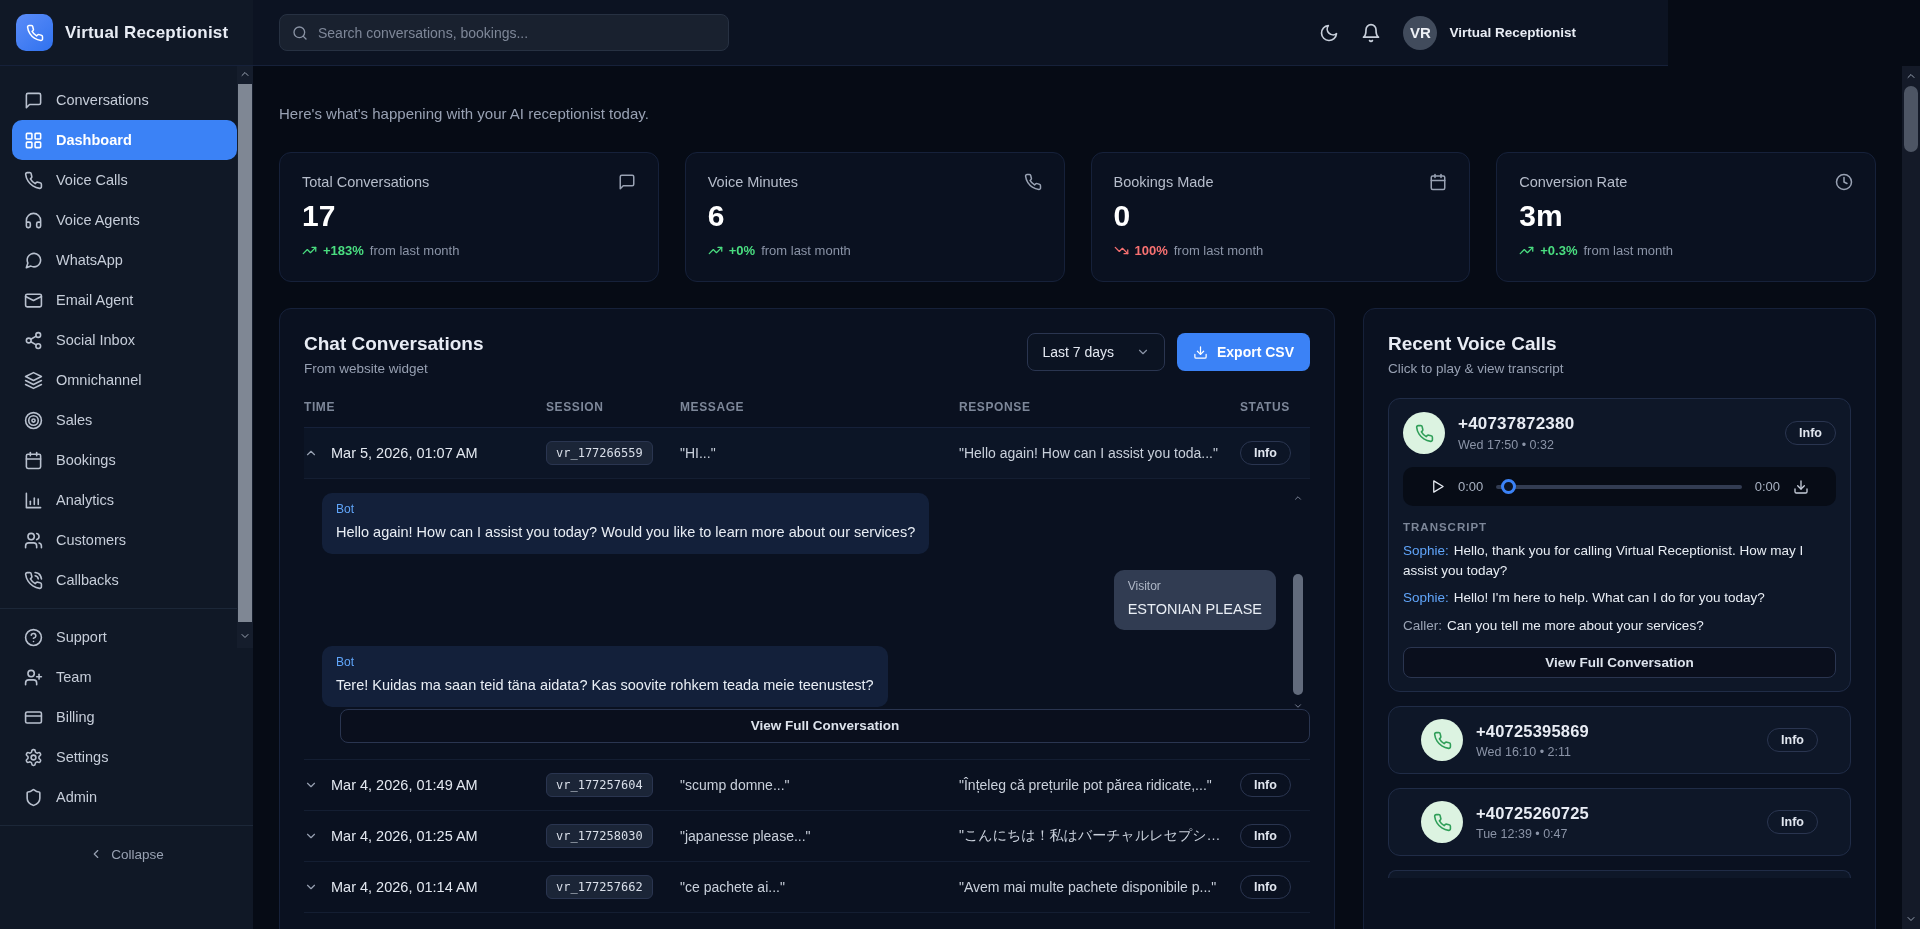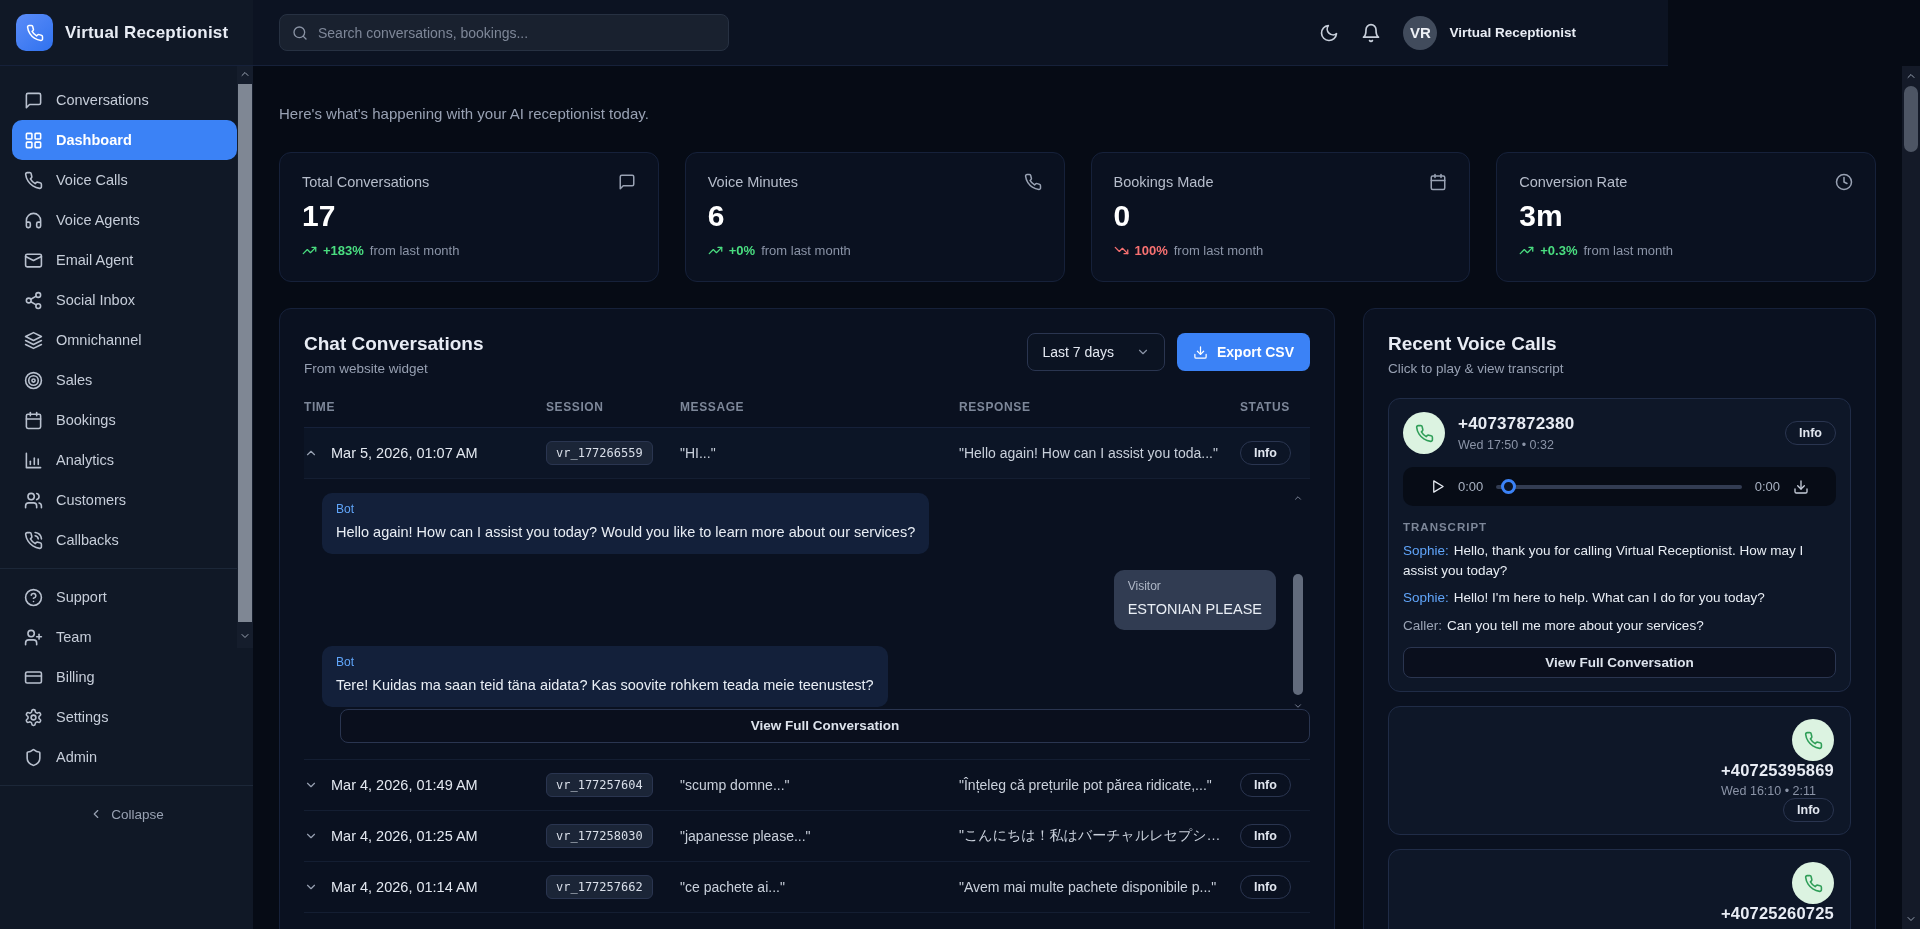--- a/index.html
+++ b/index.html
@@ -123,21 +123,21 @@
   .slider{flex:1;position:relative;height:15px;cursor:pointer;}
   .slider .track{position:absolute;top:6px;left:0;right:0;height:4px;border-radius:2px;background:#323c52;}
   .slider .knob{position:absolute;top:0;left:2%;width:15px;height:15px;border-radius:50%;border:3px solid #3b82f6;background:#0c1322;}
   .dl-btn{color:#c7cedb;display:flex;cursor:pointer;}
   .transcript-label{margin-top:15px;font-size:11.5px;letter-spacing:1px;color:#7d8799;font-weight:bold;}
   .tline{margin-top:8px;font-size:13.5px;line-height:1.45;color:#e8edf4;}
   .tline .spk{margin-right:5px;}
   .tline .spk.agent{color:var(--agent-blue);}
   .tline .spk.caller{color:#9aa3b4;}
   .call-card .view-full{width:100%;margin-left:0;margin-top:12px;height:31px;}
-  .call-card.compact{display:flex;align-items:flex-end;padding:12px 16px;flex-direction:column;}
+  .call-card.compact{display:flex;align-items:center;padding:12px 32px;}
   .call-card.compact .info-pill{margin-left:auto;}
   .call-card.partial{height:8px;padding:0;border-bottom:none;border-radius:12px 12px 0 0;}
 </style>
 </head>
 <body>
 
 <header class="topbar">
   <div class="brand">
     <div class="logo">
       <span>
@@ -203,20 +203,28 @@
         </span>
       <span>Voice Calls</span>
     </div>
     <div class="nav-item">
       <span class="ic-wrap">
           <svg class="ic" width="19" height="19" viewBox="0 0 24 24">
             <path d="M3 14h3a2 2 0 0 1 2 2v3a2 2 0 0 1-2 2H5a2 2 0 0 1-2-2v-7a9 9 0 0 1 18 0v7a2 2 0 0 1-2 2h-1a2 2 0 0 1-2-2v-3a2 2 0 0 1 2-2h3"></path>
           </svg>
         </span>
       <span>Voice Agents</span>
+    </div>
+    <div class="nav-item">
+      <span class="ic-wrap">
+          <svg class="ic" width="19" height="19" viewBox="0 0 24 24">
+            <path d="M21 11.5a8.38 8.38 0 0 1-.9 3.8 8.5 8.5 0 0 1-7.6 4.7 8.38 8.38 0 0 1-3.8-.9L3 21l1.9-5.7a8.38 8.38 0 0 1-.9-3.8 8.5 8.5 0 0 1 4.7-7.6 8.38 8.38 0 0 1 3.8-.9h.5a8.48 8.48 0 0 1 8 8v.5z"></path>
+          </svg>
+        </span>
+      <span>WhatsApp</span>
     </div>
     <div class="nav-item">
       <span class="ic-wrap">
           <svg class="ic" width="19" height="19" viewBox="0 0 24 24">
             <rect x="2" y="4" width="20" height="16" rx="2"></rect>
             <path d="m22 7-10 5L2 7"></path>
           </svg>
         </span>
       <span>Email Agent</span>
     </div>

